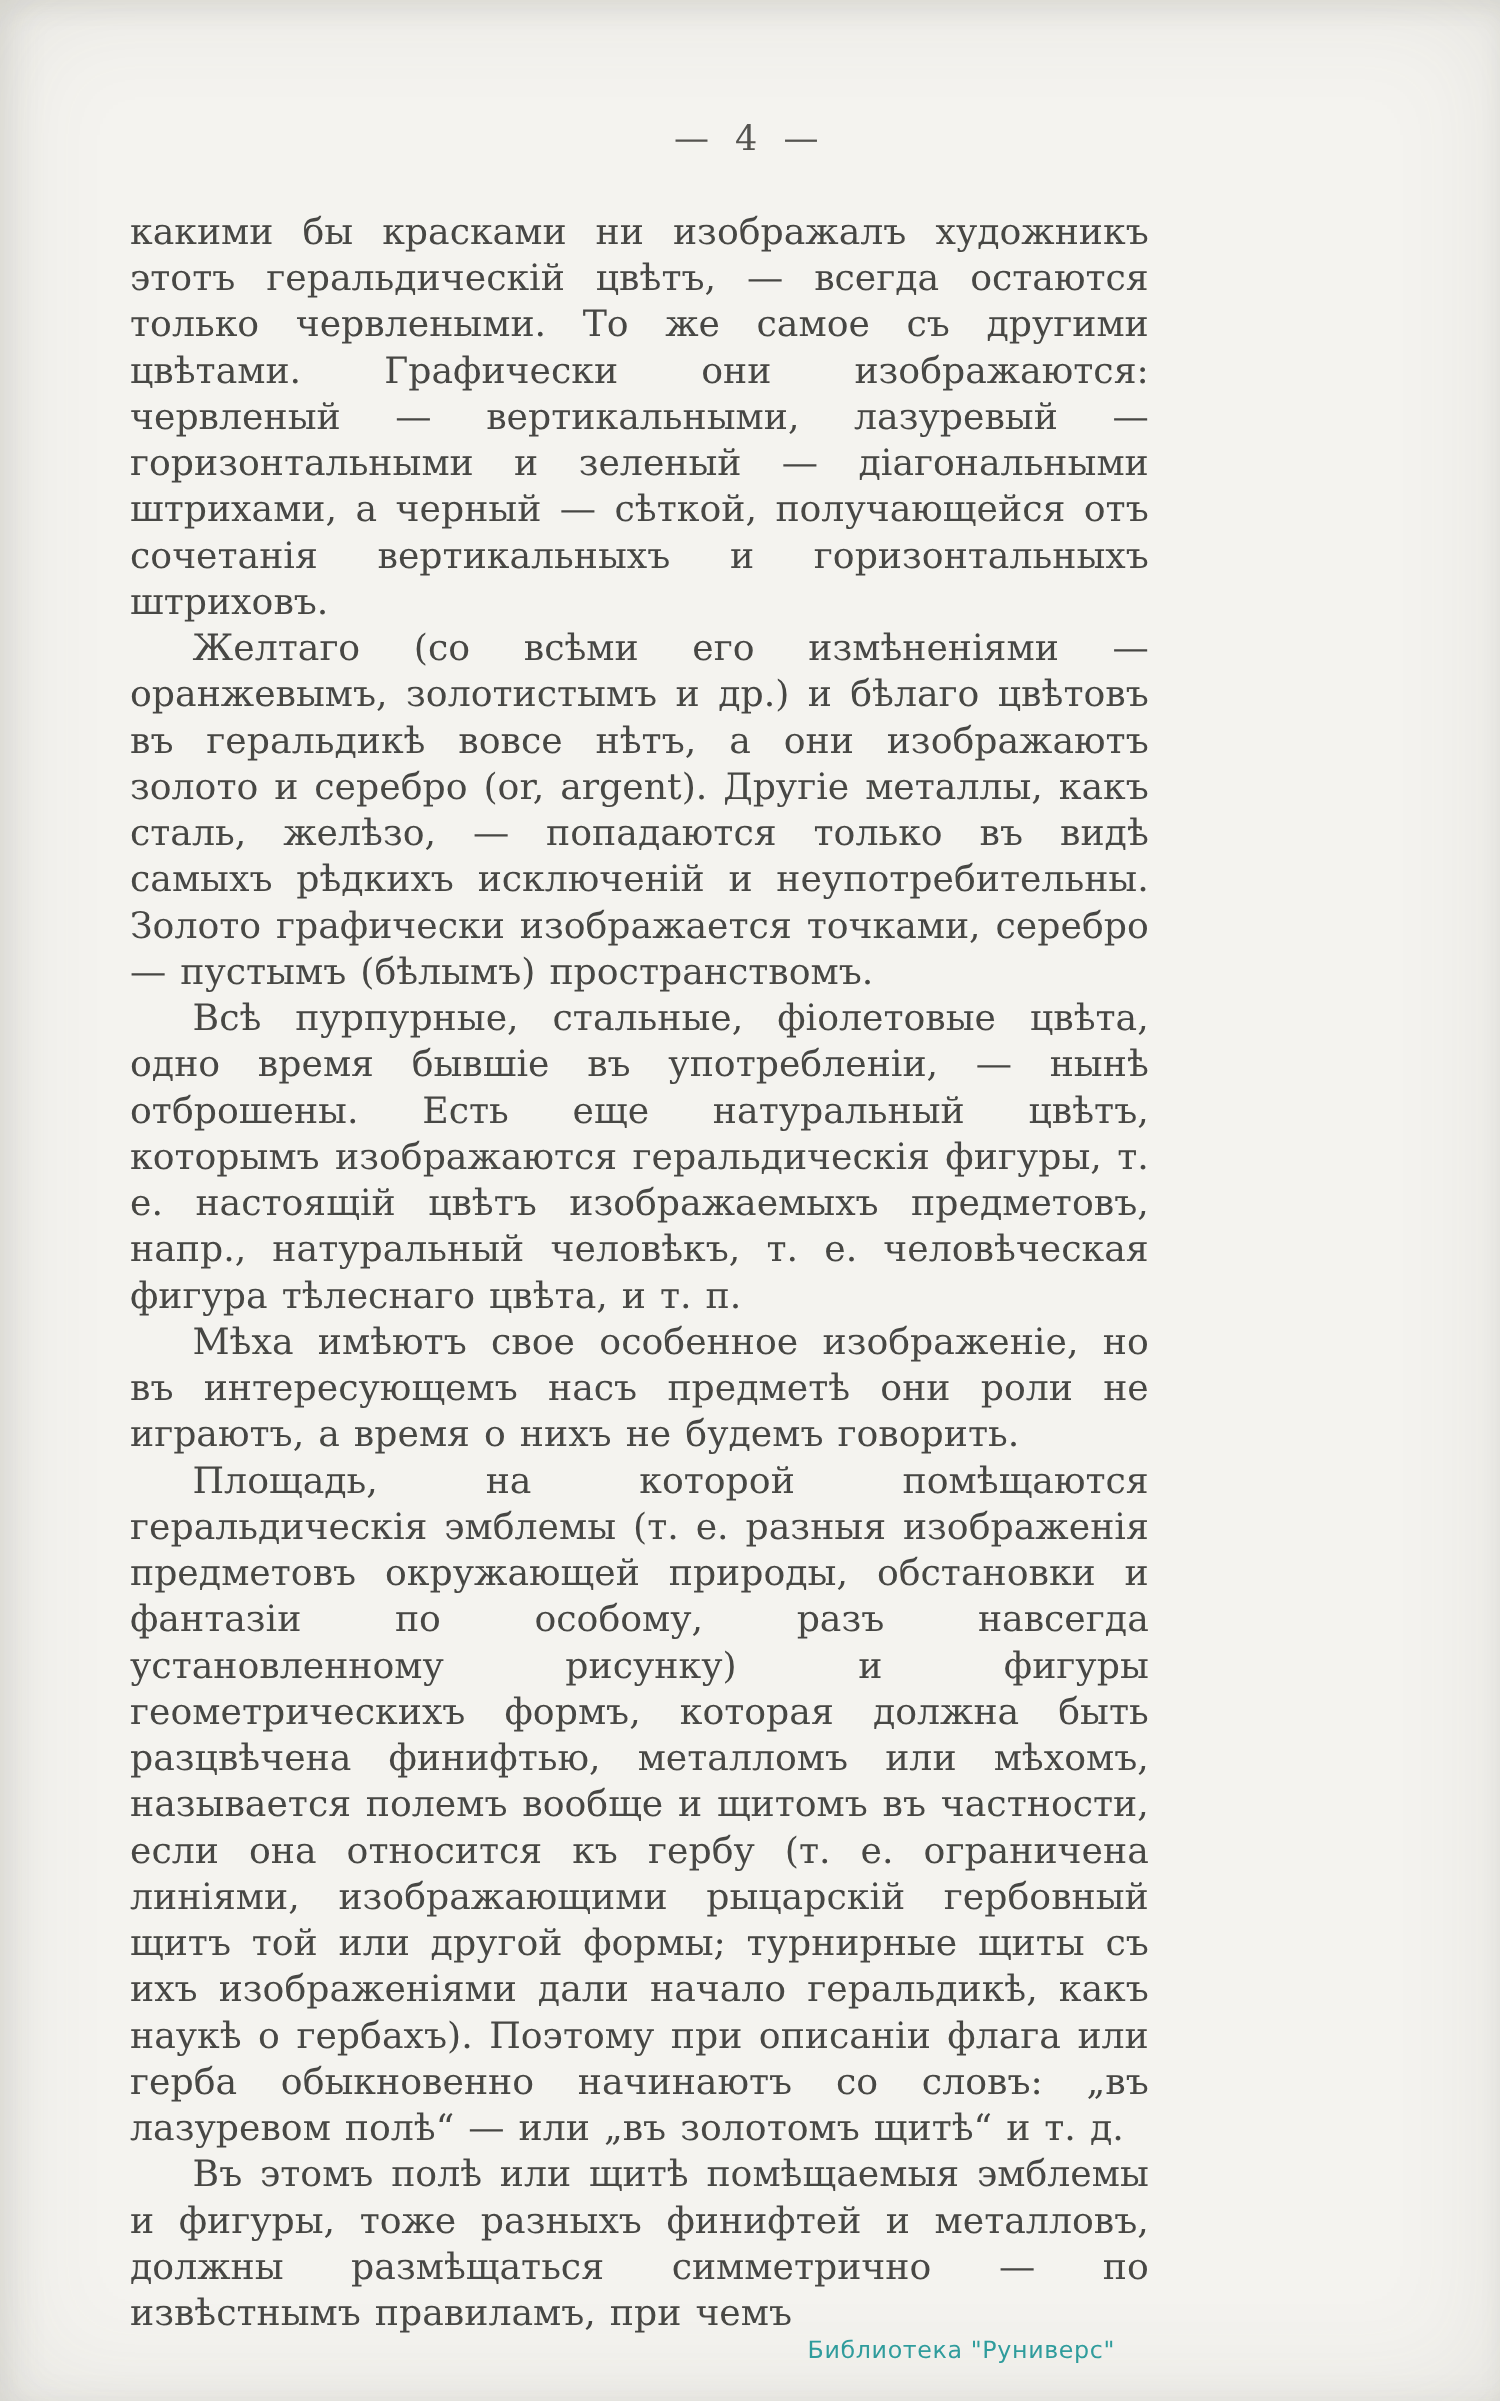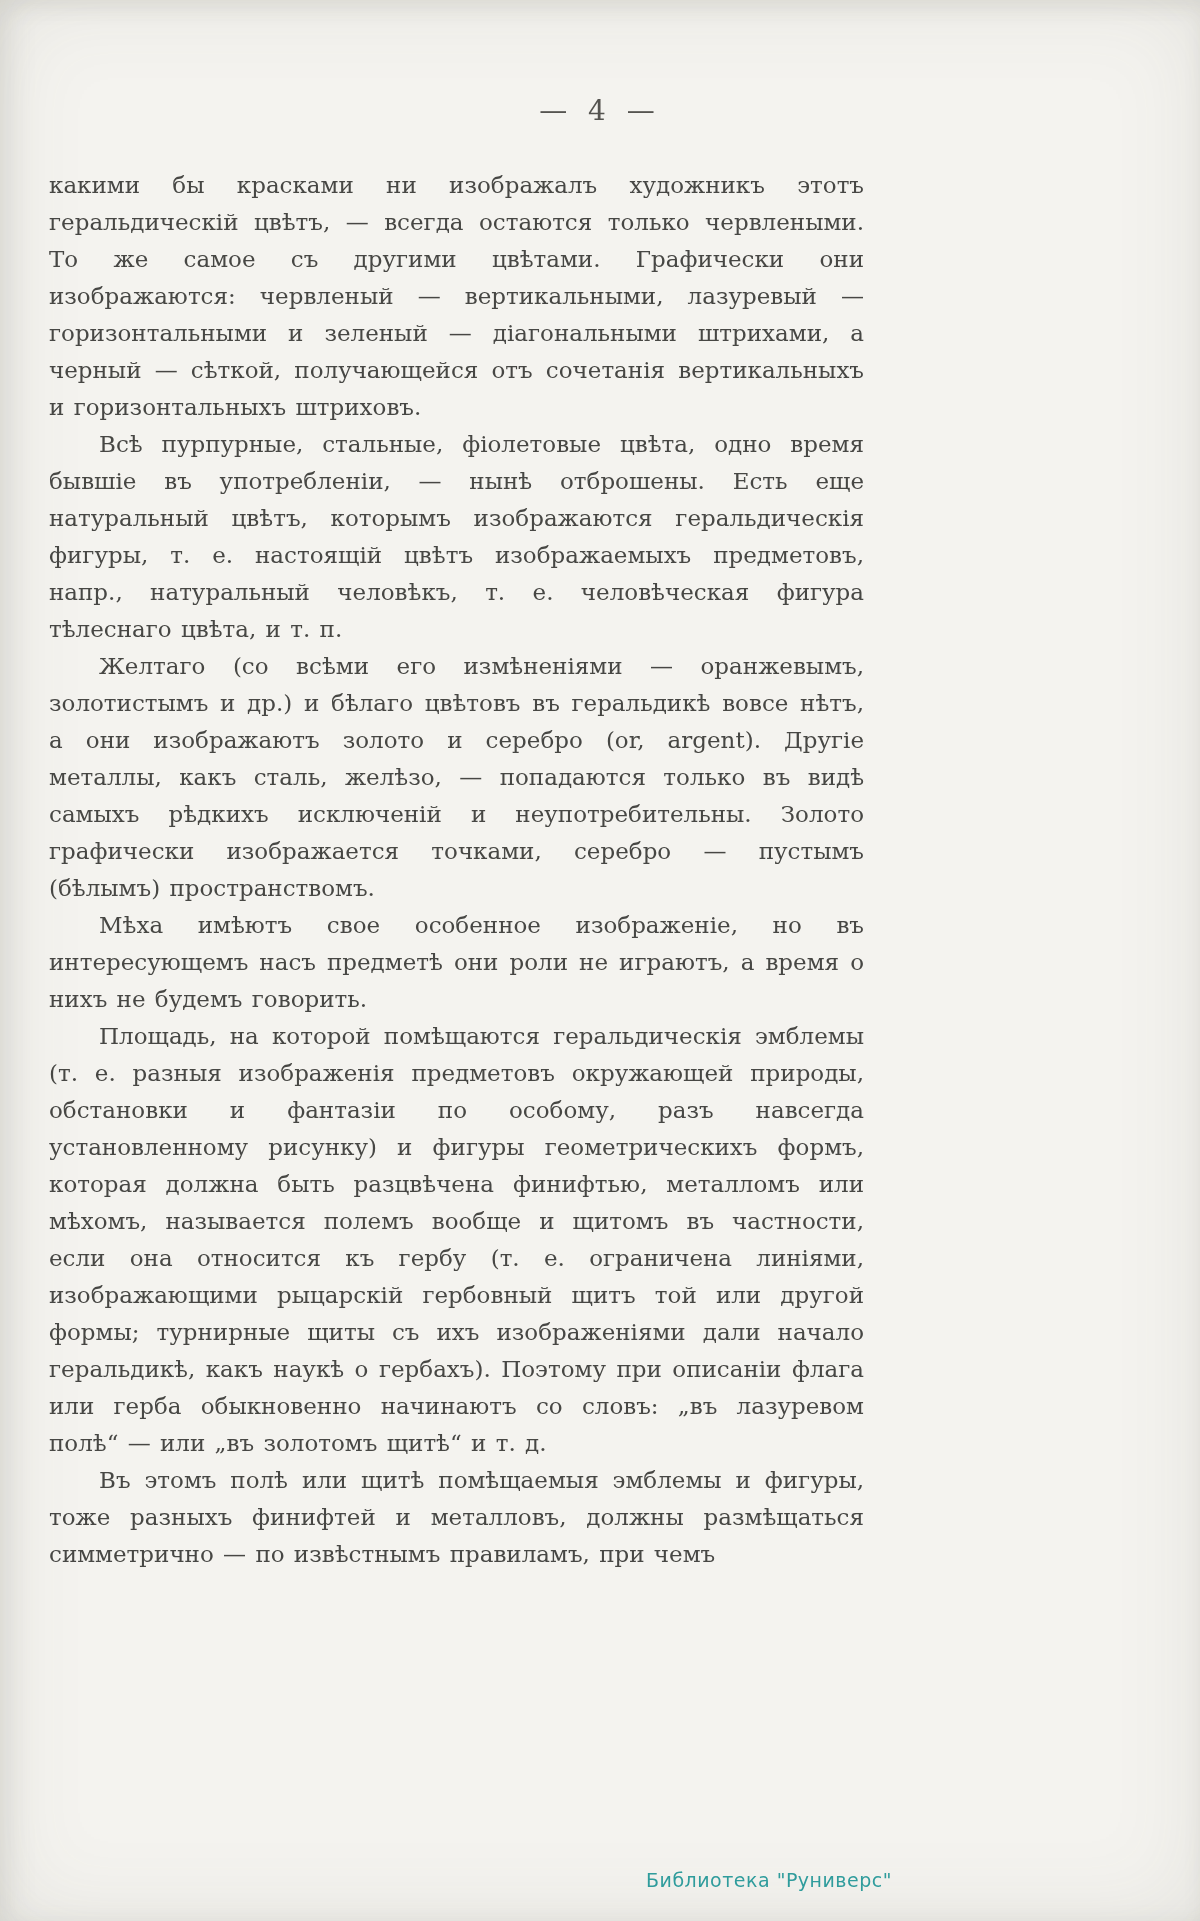--- a/index.html
+++ b/index.html
@@ -24,23 +24,23 @@
     color: #4a4a47;
   }
   .page-number {
     padding-top: 94px;
     text-align: center;
     font-size: 28px;
     letter-spacing: 6px;
     color: #555450;
   }
   .text-block {
-    margin: 40px 290px 0 49px; 
+    margin: 40px 290px 0 104px; 
     width: 815px;
-    font-size: 23px;
+    font-size: 29px;
     line-height: 37px;
     text-align: justify;
     color: #474744;
   }
   .text-block p {
     margin: 0;
     padding: 0;
     word-spacing: 2px;
   }
   .text-block p.indented {
@@ -58,22 +58,22 @@
 </style>
 </head>
 <body>
 
 <div class="scan-page">
 
   <div class="page-number">—  4  —</div>
 
   <div class="text-block">
     <p>какими бы красками ни изображалъ художникъ этотъ геральдическій цвѣтъ, — всегда остаются только червлеными. То же самое съ другими цвѣтами. Графически они изображаются: червленый — вертикальными, лазуревый — горизонтальными и зеленый — діагональными штрихами, а черный — сѣткой, получающейся отъ сочетанія вертикальныхъ и горизонтальныхъ штриховъ.</p>
+    <p class="indented">Желтаго (со всѣми его измѣненіями — оранжевымъ, золотистымъ и др.) и бѣлаго цвѣтовъ въ геральдикѣ вовсе нѣтъ, а они изображаютъ золото и серебро (or, argent). Другіе металлы, какъ сталь, желѣзо, — попадаются только въ видѣ самыхъ рѣдкихъ исключеній и неупотребительны. Золото графически изображается точками, серебро — пустымъ (бѣлымъ) пространствомъ.</p>
     <p class="indented">Всѣ пурпурные, стальные, фіолетовые цвѣта, одно время бывшіе въ употребленіи, — нынѣ отброшены. Есть еще натуральный цвѣтъ, которымъ изображаются геральдическія фигуры, т. е. настоящій цвѣтъ изображаемыхъ предметовъ, напр., натуральный человѣкъ, т. е. человѣческая фигура тѣлеснаго цвѣта, и т. п.</p>
-    <p class="indented">Желтаго (со всѣми его измѣненіями — оранжевымъ, золотистымъ и др.) и бѣлаго цвѣтовъ въ геральдикѣ вовсе нѣтъ, а они изображаютъ золото и серебро (or, argent). Другіе металлы, какъ сталь, желѣзо, — попадаются только въ видѣ самыхъ рѣдкихъ исключеній и неупотребительны. Золото графически изображается точками, серебро — пустымъ (бѣлымъ) пространствомъ.</p>
     <p class="indented">Мѣха имѣютъ свое особенное изображеніе, но въ интересующемъ насъ предметѣ они роли не играютъ, а время о нихъ не будемъ говорить.</p>
     <p class="indented">Площадь, на которой помѣщаются геральдическія эмблемы (т. е. разныя изображенія предметовъ окружающей природы, обстановки и фантазіи по особому, разъ навсегда установленному рисунку) и фигуры геометрическихъ формъ, которая должна быть разцвѣчена финифтью, металломъ или мѣхомъ, называется полемъ вообще и щитомъ въ частности, если она относится къ гербу (т. е. ограничена линіями, изображающими рыцарскій гербовный щитъ той или другой формы; турнирные щиты съ ихъ изображеніями дали начало геральдикѣ, какъ наукѣ о гербахъ). Поэтому при описаніи флага или герба обыкновенно начинаютъ со словъ: „въ лазуревом полѣ“ — или „въ золотомъ щитѣ“ и т. д.</p>
     <p class="indented">Въ этомъ полѣ или щитѣ помѣщаемыя эмблемы и фигуры, тоже разныхъ финифтей и металловъ, должны размѣщаться симметрично — по извѣстнымъ правиламъ, при чемъ</p>
   </div>
 
   <div class="scan-footer">Библиотека "Руниверс"</div>
 
 </div>
 
 </body></html>

